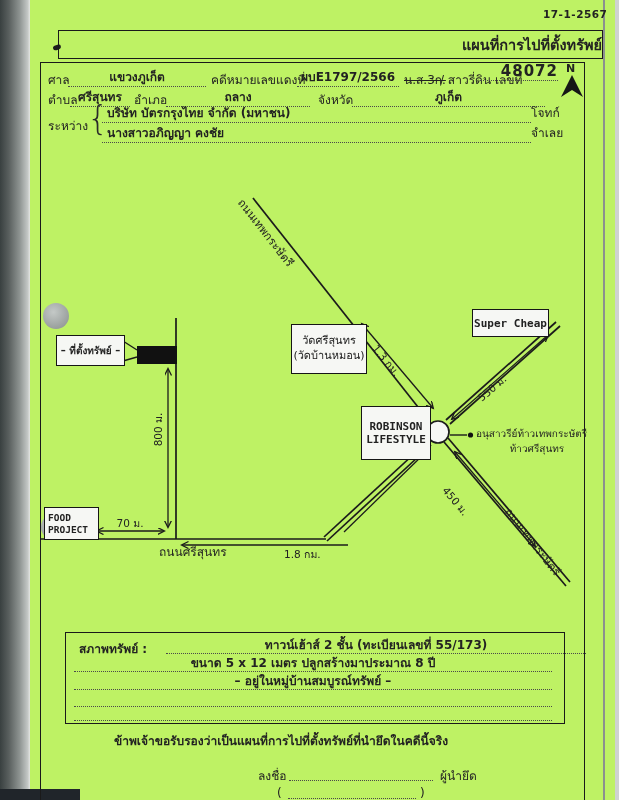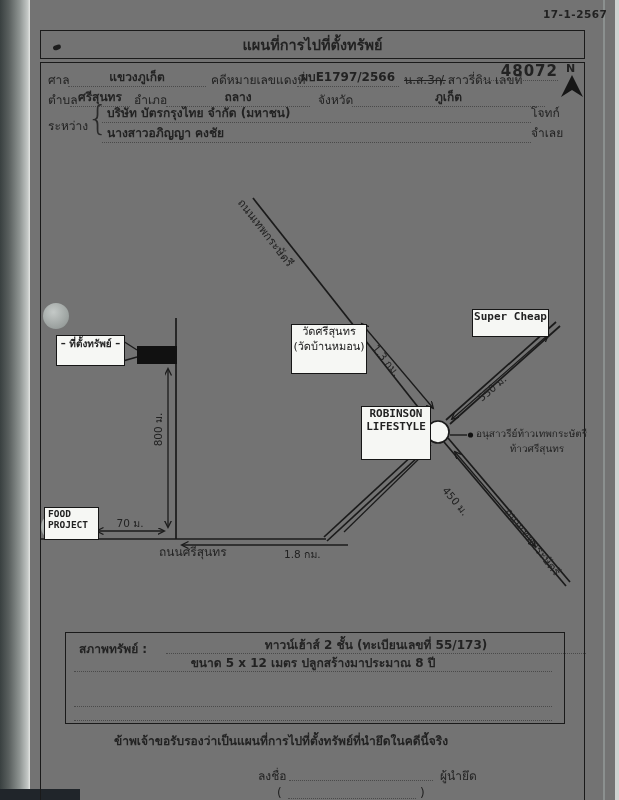--- a/index.html
+++ b/index.html
@@ -1,40 +1,40 @@
 <!DOCTYPE html>
 <html><head>
 <meta charset="utf-8">
 <style>
   html,body{margin:0;padding:0;}
   body{font-family:"DejaVu Sans","Liberation Sans",sans-serif;color:#222;}
-  .page{position:relative;width:619px;height:800px;background:#737373;overflow:hidden;}
+  .page{position:relative;width:619px;height:800px;background:#bef264;overflow:hidden;}
   .abs{position:absolute;}
   
   .edge-left{left:0;top:0;width:30px;height:800px;
     background:linear-gradient(90deg,#394040 0%,#5a605f 30%,#8d9391 65%,#c3c7c5 92%,#e4e6e3 100%);}
   .edge-right-line{left:603px;top:0;width:2px;height:800px;background:#8b908f;}
   .edge-right{left:615px;top:0;width:4px;height:800px;background:#cfd3d1;}
   .edge-bottom{left:0;top:789px;width:80px;height:11px;background:#20252a;}
   .hole{width:26px;height:26px;border-radius:50%;
     background:radial-gradient(circle at 40% 35%,#c4c9c7,#9aa09e 70%,#878d8b);}
   .speck{width:8px;height:5px;background:#1d1d1d;border-radius:50% 40% 60% 50%;transform:rotate(-15deg);}
   
-  .titlebox{left:40px;top:30px;width:543px;height:27px;border:1.6px solid #1a1a1a;
-    display:flex;align-items:center;justify-content:center;}
+  .titlebox{left:58px;top:30px;width:543px;height:27px;border:1.6px solid #1a1a1a;
+    display:flex;align-items:center;justify-content:flex-end;}
   .title{font-size:14.5px;font-weight:bold;}
   .mainbox{left:40px;top:62px;width:543px;height:746px;border:1.6px solid #1a1a1a;}
   .lbl{font-size:12px;white-space:nowrap;}
   .val{font-weight:bold;}
   .dot{border-bottom:1.4px dotted #4a4a4a;text-align:center;font-size:12px;white-space:nowrap;}
   .struck{text-decoration:line-through;}
   .brace{font-size:34px;font-weight:200;color:#2a2a2a;}
   
   .mbox{border:1.6px solid #161616;background:#f6f7f4;text-align:center;
-    display:flex;flex-direction:column;align-items:center;justify-content:flex-start;}
+    display:flex;flex-direction:column;align-items:center;justify-content:center;}
   .hand{font-size:11px;line-height:1.35;}
   .mono{font-family:"DejaVu Sans Mono","Liberation Mono",monospace;font-weight:bold;}
   .dist{font-size:10.5px;white-space:nowrap;}
   .rot{transform-origin:left top;}
   
   .propbox{left:65px;top:632px;width:498px;height:90px;border:1.5px solid #1a1a1a;}
   .pline{position:absolute;border-bottom:1.4px dotted #4a4a4a;text-align:center;
     font-weight:bold;font-size:12px;white-space:nowrap;}
   .cert{font-size:12px;font-weight:bold;text-align:center;white-space:nowrap;}
   .sig{font-size:12px;white-space:nowrap;}
@@ -161,20 +161,21 @@
   <div class="abs dist rot" style="left:474px;top:393px;transform:rotate(-41deg);">550 ม.</div>
   <div class="abs dist rot" style="left:451px;top:483px;transform:rotate(50deg);">450 ม.</div>
   <div class="abs dist" style="left:128px;top:421px;width:60px;text-align:center;transform:rotate(-90deg);">800 ม.</div>
   <div class="abs dist" style="left:98px;top:515px;width:64px;text-align:center;">70 ม.</div>
   <div class="abs dist" style="left:284px;top:546px;">1.8 กม.</div>
 
   <div class="abs propbox">
     <div class="abs" style="left:13px;top:6px;font-size:12px;font-weight:bold;white-space:nowrap;">สภาพทรัพย์  :</div>
     <div class="pline" style="left:100px;top:2px;width:420px;height:18px;">ทาวน์เฮ้าส์ 2 ชั้น (ทะเบียนเลขที่ 55/173)</div>
     <div class="pline" style="left:8px;top:20px;width:478px;height:18px;">ขนาด 5 x 12 เมตร ปลูกสร้างมาประมาณ 8 ปี</div>
+    <div class="pline" style="left:8px;top:38px;width:478px;height:18px;">– อยู่ในหมู่บ้านสมบูรณ์ทรัพย์ –</div>
     <div class="pline" style="left:8px;top:55px;width:478px;height:18px;"></div>
     <div class="pline" style="left:8px;top:71px;width:478px;height:16px;"></div>
   </div>
 
   <div class="abs cert" style="left:101px;top:731px;width:360px;">ข้าพเจ้าขอรับรองว่าเป็นแผนที่การไปที่ตั้งทรัพย์ที่นำยึดในคดีนี้จริง</div>
 
   <div class="abs sig" style="left:258px;top:766px;">ลงชื่อ</div>
   <div class="abs sigline" style="left:289px;top:766px;width:144px;height:14px;"></div>
   <div class="abs sig" style="left:440px;top:766px;">ผู้นำยึด</div>
   <div class="abs sig" style="left:277px;top:786px;">(</div>

